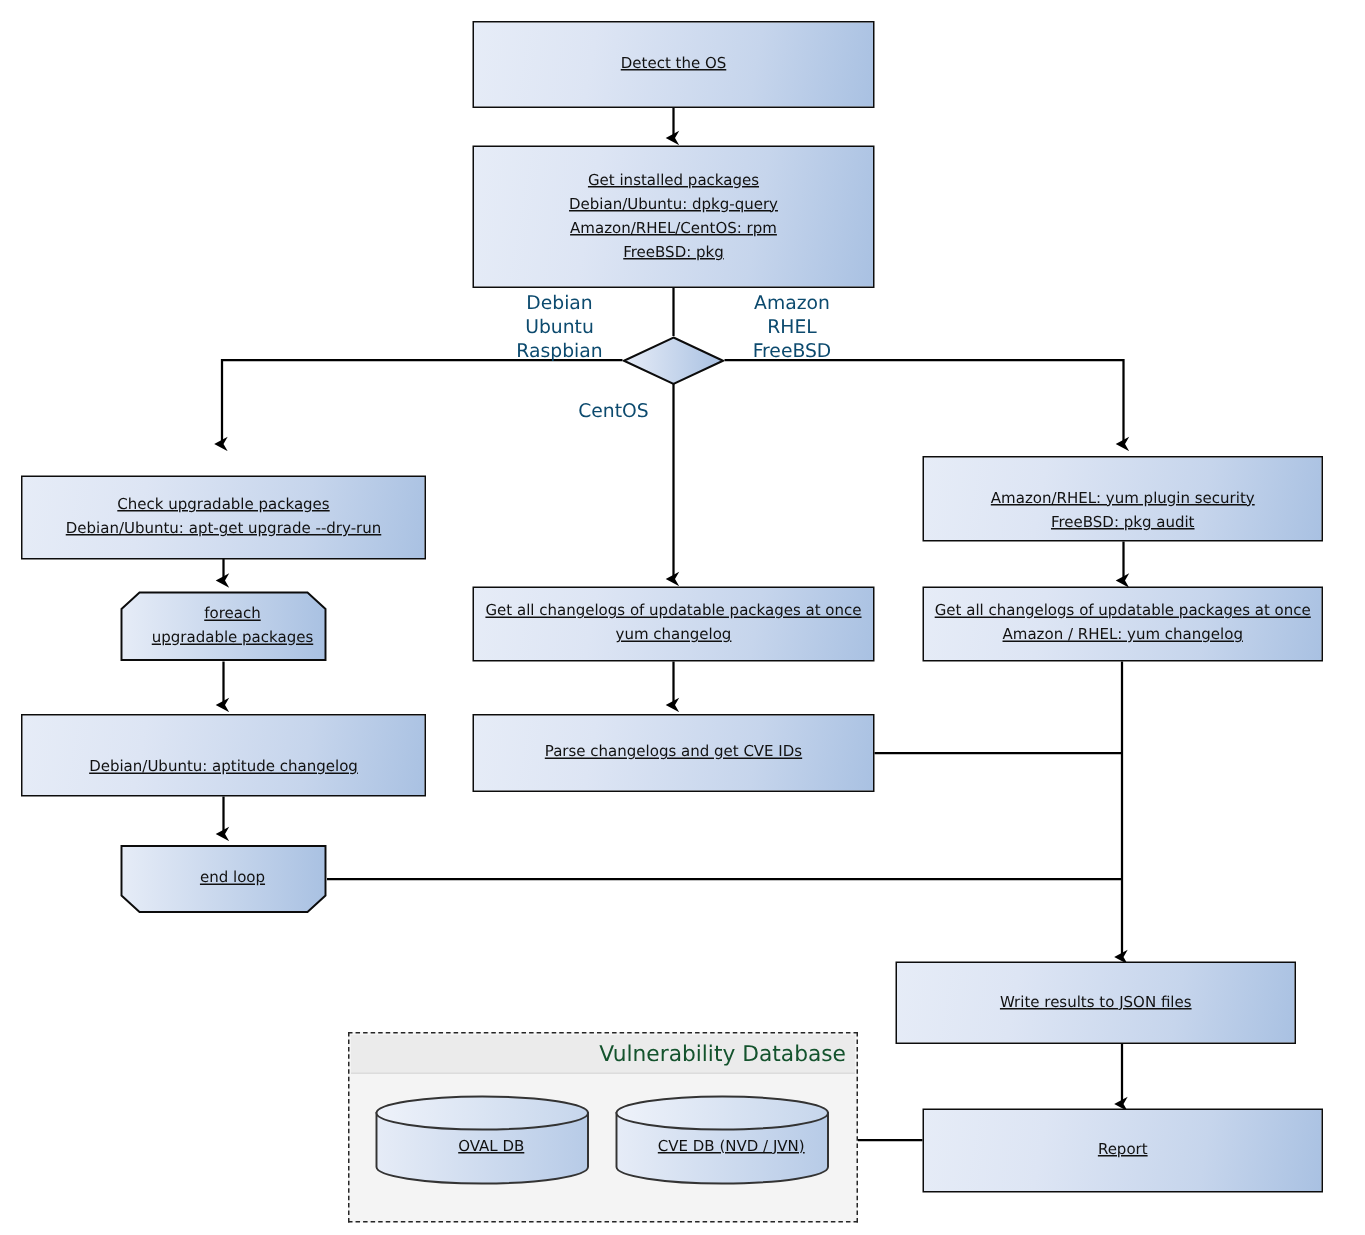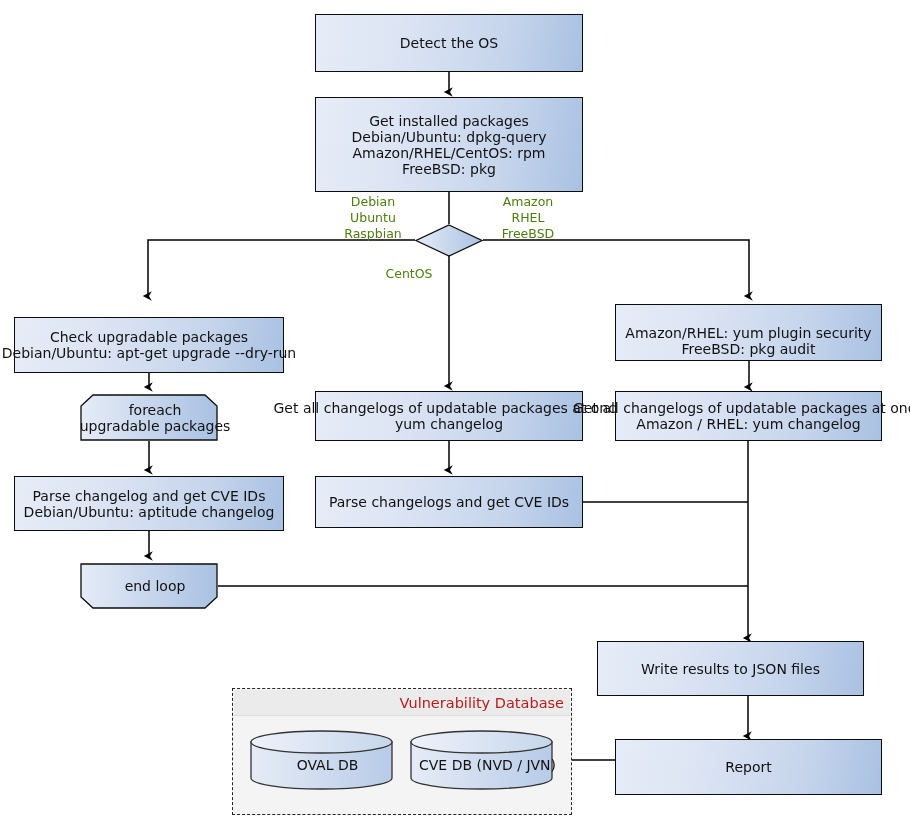--- a/index.html
+++ b/index.html
@@ -23,25 +23,26 @@
     width: 910px;
     height: 823px;
   }
   .node {
     position: absolute;
     box-sizing: border-box;
     display: flex;
     align-items: center;
     justify-content: center;
     text-align: center;
-    font-size: 14px;
+    font-size: 10px;
     line-height: 16px;
     color: #111111;
     white-space: nowrap;
     z-index: 3;
+    text-decoration: underline;
   }
   
   .box {
     background: linear-gradient(100deg, #e6ecf7 0%, #dde5f4 30%, #c6d5ec 70%, #a9c1e2 100%);
     border: 1.3px solid #0c0c0c;
   }
   
   .shaped {
     background: none;
     border: none;
@@ -59,21 +60,21 @@
     z-index: 1;
     padding-left: 12px;
   }
   .label {
     pointer-events: none;
   }
   .edge-label {
     position: absolute;
     font-size: 12.5px;
     line-height: 16px;
-    color: #4d7c0f;
+    color: #0c4a6e;
     text-align: center;
     white-space: nowrap;
     z-index: 4;
   }
   
   .group-frame {
     position: absolute;
     box-sizing: border-box;
     border: 1.6px dashed #262626;
     background: #f4f4f4;
@@ -82,21 +83,21 @@
   .group-title-band {
     position: absolute;
     box-sizing: border-box;
     background: #ebebeb;
     border-bottom: 1px solid #dcdcdc;
     display: flex;
     align-items: center;
     justify-content: flex-end;
     padding-right: 6px;
     font-size: 14.5px;
-    color: #b91c1c;
+    color: #14532d;
     z-index: 2;
     white-space: nowrap;
   }
   .overflow-text {
     overflow: visible;
   }
 </style>
 </head>
 <body>
 
@@ -194,21 +195,21 @@
     <path d="M1,46 L1,12 L13,1 L125,1 L137,12 L137,46 Z" fill="url(#gradLoopStart)" stroke="#0c0c0c" stroke-width="1.3"></path>
   </svg>
   <span class="label">
     <span>foreach</span><br>
     <span>upgradable  packages</span>
   </span>
 </div>
 
 <div class="node box" style="left:14px; top:476px; width:270px; height:55px;">
   <span class="label">
-    <span>Parse changelog and get  CVE IDs</span><br>
+    <br>
     <span>Debian/Ubuntu: aptitude changelog</span>
   </span>
 </div>
 
 <div class="node shaped" style="left:80px; top:563px; width:138px; height:46px;">
   <svg viewBox="0 0 138 46" preserveAspectRatio="none">
     <defs>
       <linearGradient id="gradLoopEnd" x1="0" y1="0" x2="1" y2="0">
         <stop offset="0%" stop-color="#e6ecf7"></stop>
         <stop offset="100%" stop-color="#a9c1e2"></stop>

